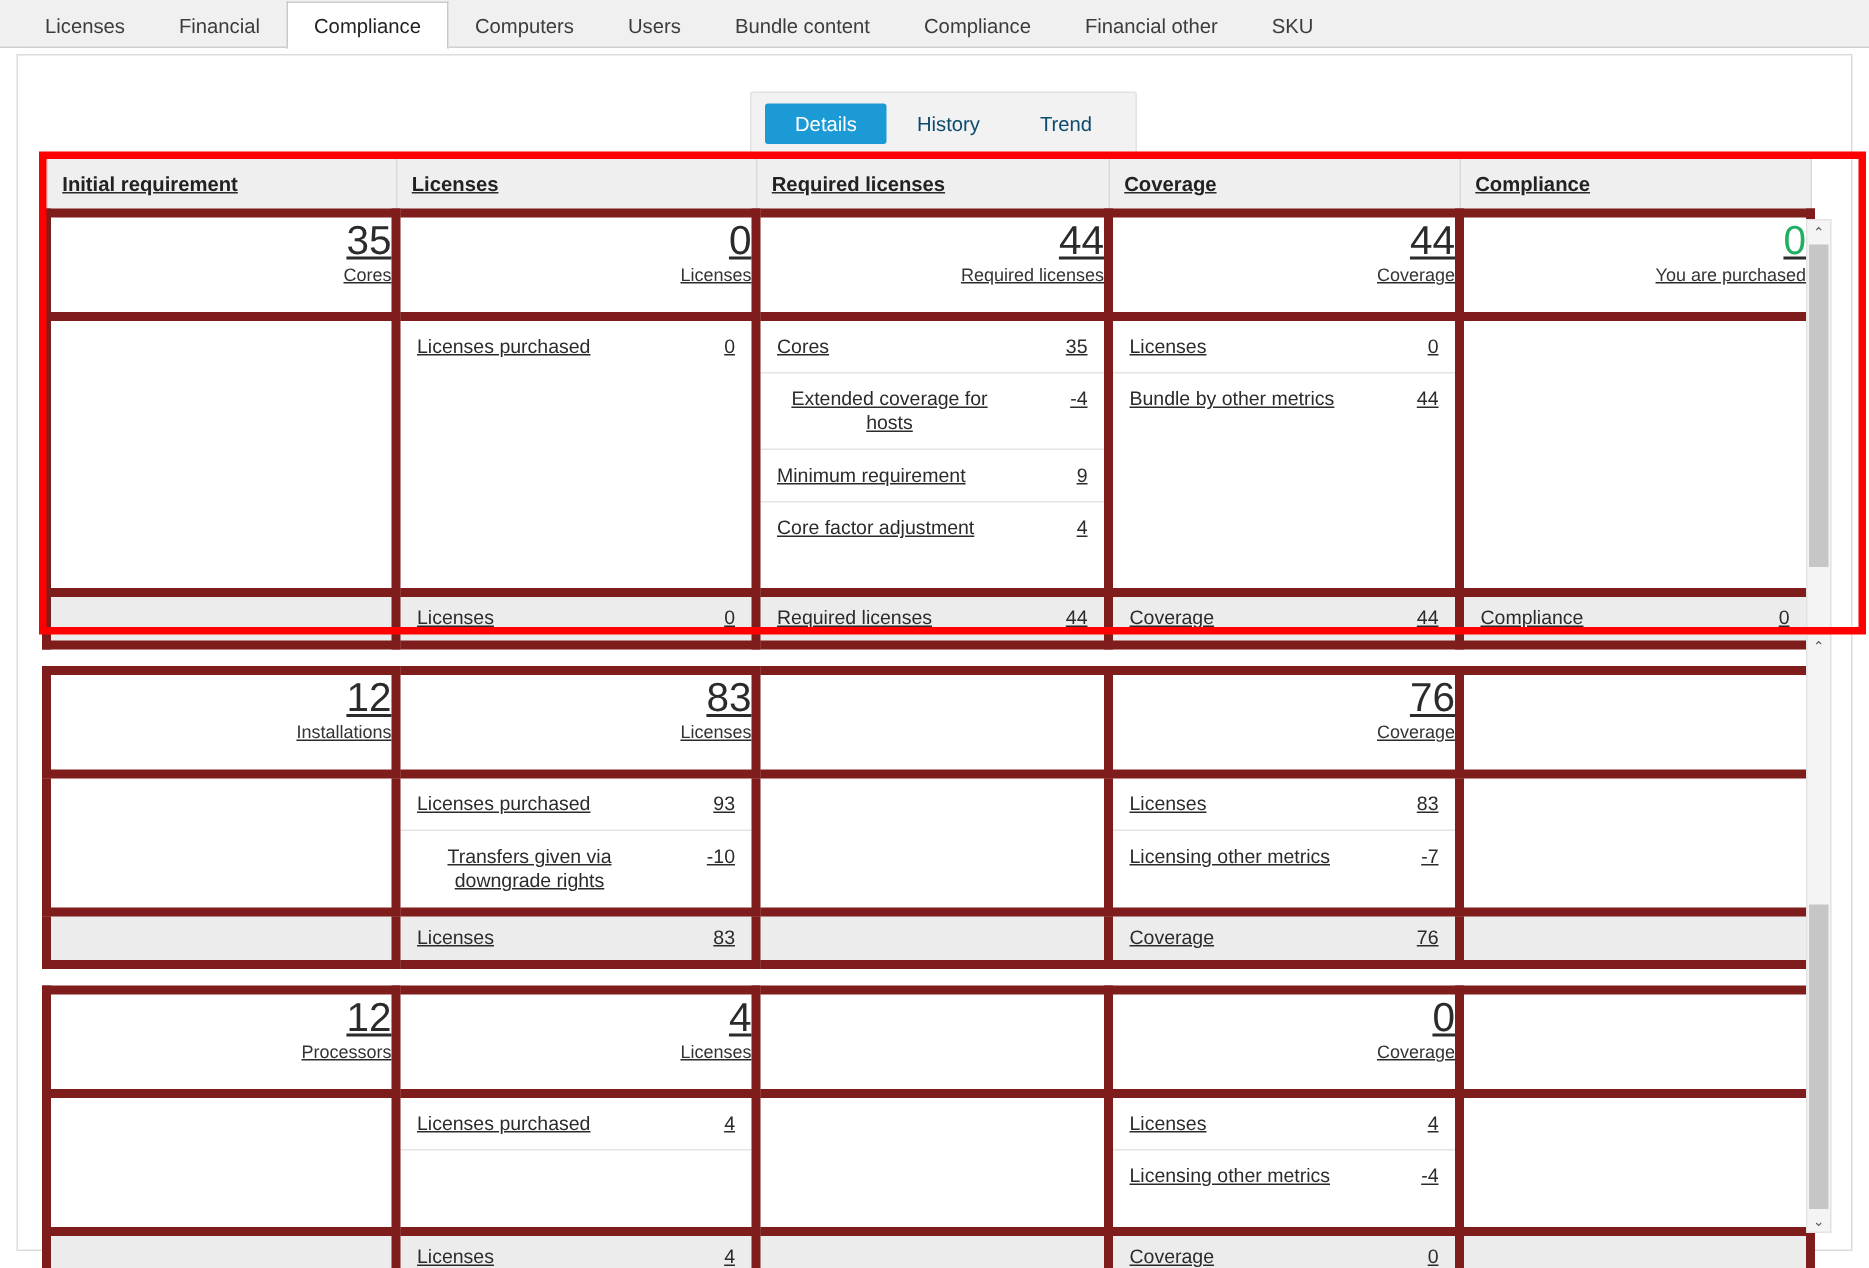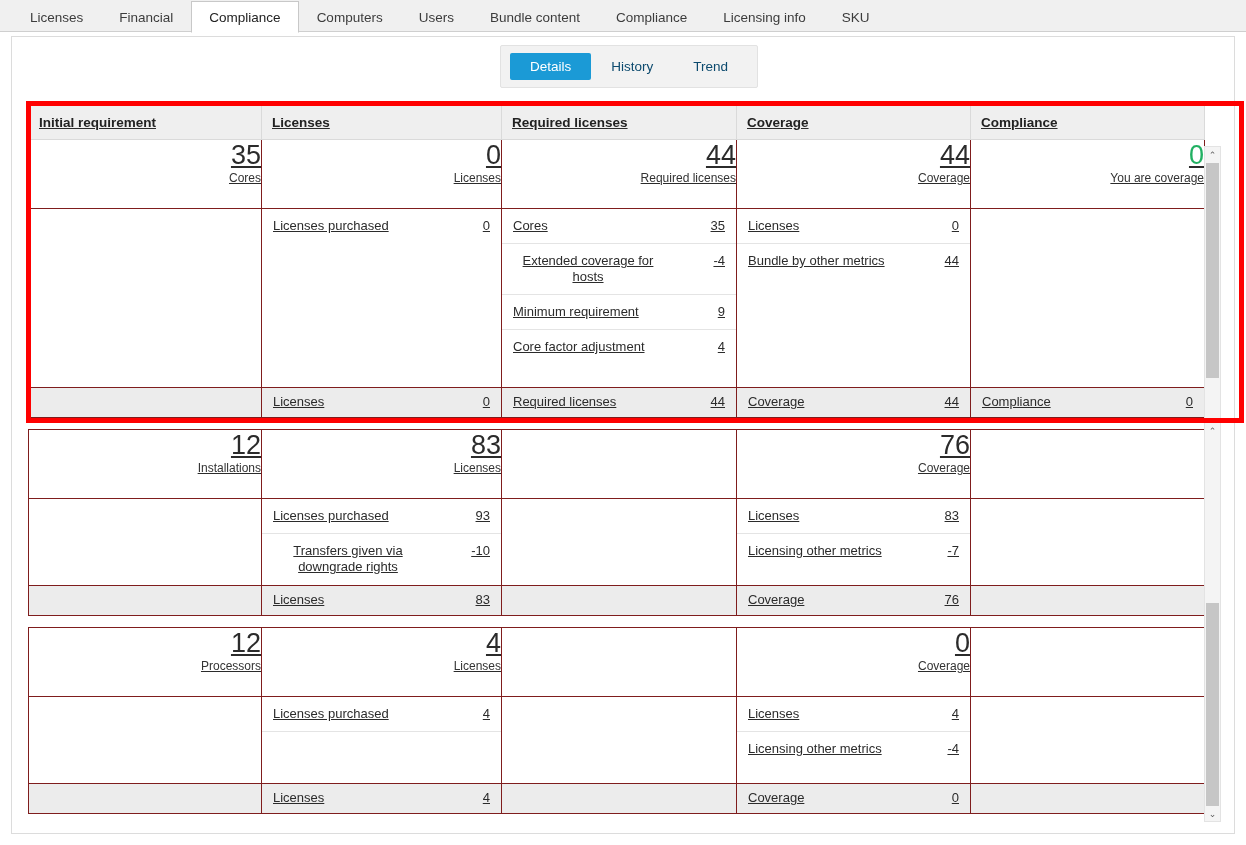--- a/index.html
+++ b/index.html
@@ -63,21 +63,21 @@
     height: 798px;
     background: #ffffff;
     border: 1px solid #dcdcdc;
     box-sizing: border-box;
   }
 
   
   .subtabs-wrap {
     position: absolute;
     left: 488px;
-    top: 8px;
+    top: 24px;
     background: #f2f2f2;
     border: 1px solid #e2e2e2;
     padding: 7px 9px;
     border-radius: 2px;
     display: flex;
     gap: 0px;
   }
   .subtab {
     padding: 6px 20px;
     font-size: 13.5px;
@@ -131,21 +131,21 @@
     text-align: left;
     font-weight: bold;
     font-size: 13.5px;
     color: #222;
     padding: 9px 10px;
     height: 22px;
     box-sizing: border-box;
   }
 
   table.grid td {
-    border: 1px solid #7f1d1d;
+    border: 6px solid #7f1d1d;
     vertical-align: top;
     padding: 0;
     background: #ffffff;
   }
 
   
   td.big {
     background: #f7f7f7;
     text-align: right;
     padding: 10px 12px 12px 12px;
@@ -240,21 +240,21 @@
 
 <div class="tabstrip">
   <div class="tabstrip-inner">
     <div class="tab">Licenses</div>
     <div class="tab">Financial</div>
     <div class="tab active">Compliance</div>
     <div class="tab">Computers</div>
     <div class="tab">Users</div>
     <div class="tab">Bundle content</div>
     <div class="tab">Compliance</div>
-    <div class="tab">Licensing info</div>
+    <div class="tab">Financial other</div>
     <div class="tab">SKU</div>
   </div>
 </div>
 
 <div class="panel">
 
   <div class="subtabs-wrap">
     <div class="subtab active">Details</div>
     <div class="subtab">History</div>
     <div class="subtab">Trend</div>
@@ -295,21 +295,21 @@
             <td class="big">
               <div class="num">44</div>
               <div class="lbl">Required licenses</div>
             </td>
             <td class="big">
               <div class="num">44</div>
               <div class="lbl">Coverage</div>
             </td>
             <td class="big">
               <div class="num green">0</div>
-              <div class="lbl">You are coverage</div>
+              <div class="lbl">You are purchased</div>
             </td>
           </tr>
           <tr>
             <td class="detail blank" style="height:178px"></td>
             <td class="detail">
               <div class="drow">
                 <span class="dlabel">Licenses purchased</span>
                 <span class="dval">0</span>
               </div>
             </td>

